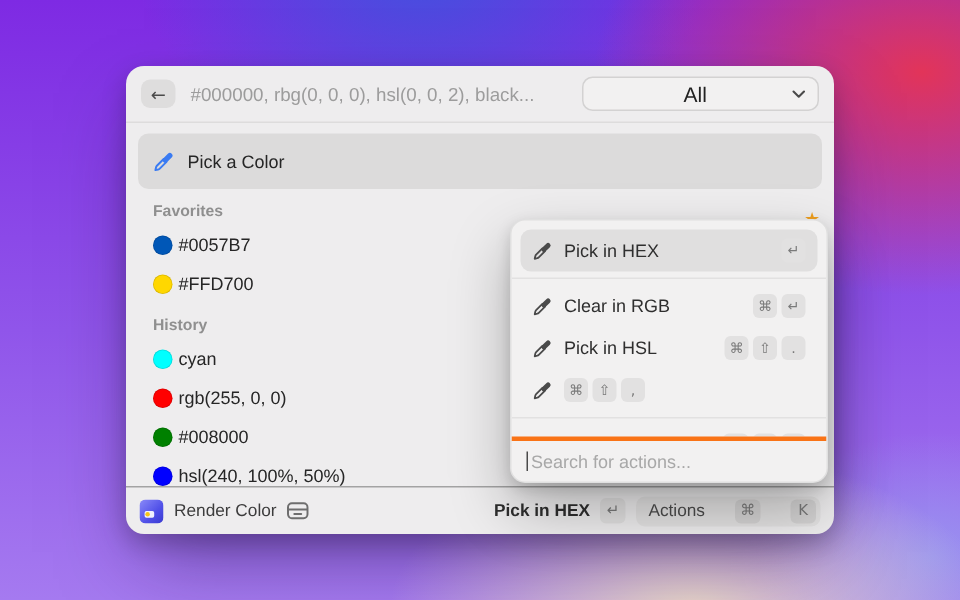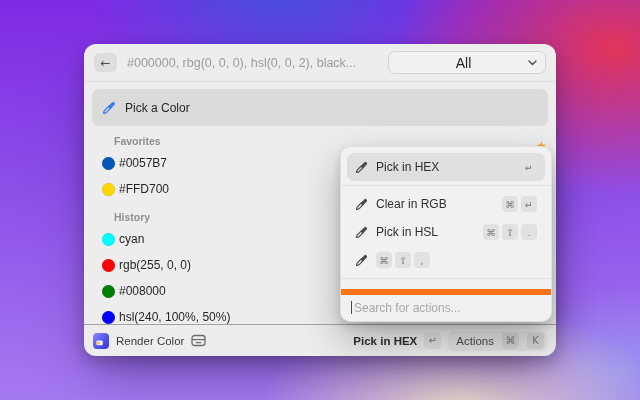--- a/index.html
+++ b/index.html
@@ -21,32 +21,32 @@
   }
   
   .topbar{height:37px;display:flex;align-items:center;padding:0 10px;gap:10px;border-bottom:1px solid #dddcdc;}
   .backbtn{width:23px;height:19px;background:#dedddd;border-radius:6px;display:flex;align-items:center;justify-content:center;color:#4a4a4a;font-size:12px;font-family:"DejaVu Sans",sans-serif;cursor:default;}
   .searchtext{flex:1;font-size:12.5px;color:#9c9c9c;white-space:nowrap;overflow:hidden;}
   .dropdown{width:158px;height:23px;border:1px solid #d3d2d2;background:#f2f1f1;border-radius:7px;display:flex;align-items:center;padding:0 8px 0 10px;box-sizing:border-box;}
   .dropdown .val{flex:1;font-size:14px;color:#222;font-weight:400;text-align:center;}
   
   .pickrow{margin:7px 8px 0 8px;height:37px;background:#dcdbdb;border-radius:7px;display:flex;align-items:center;gap:9px;padding:0 10px;}
   .pickrow .lbl{font-size:12px;color:#262626;}
-  .sectitle{margin:9px 0 3px 30px;font-size:10.5px;color:#8f8f8f;font-weight:600;}
+  .sectitle{margin:9px 0 3px 18px;font-size:10.5px;color:#8f8f8f;font-weight:600;}
   .row{display:flex;align-items:center;gap:4px;height:26px;padding:0 10px;margin:0 8px;border-radius:7px;}
   .row .lbl{font-size:12px;color:#262626;}
   .swatch{width:13px;height:13px;border-radius:50%;flex:0 0 13px;box-shadow:inset 0 0 0 .5px rgba(0,0,0,.15);}
   
   .footer{position:absolute;left:0;right:0;bottom:0;height:31px;border-top:1px solid #a3a3a3;display:flex;align-items:center;padding:0 9px;gap:7px;}
   .appicon{width:16px;height:16px;border-radius:4px;flex:0 0 16px;}
   .footer .appname{font-size:11.5px;color:#3c3c3c;}
   .footer .spacer{flex:1;}
   .footer .primary{font-size:11.5px;font-weight:700;color:#2e2e2e;}
   .key{min-width:17px;height:17px;padding:0 3px;background:#e2e1e1;border-radius:4px;display:inline-flex;align-items:center;justify-content:center;font-size:10px;color:#7a7a7a;font-family:"DejaVu Sans",sans-serif;box-sizing:border-box;}
-  .actiongroup{display:flex;align-items:center;gap:8px;background:#e4e3e3;border-radius:6px;padding:2px 3px 2px 8px;}
+  .actiongroup{display:flex;align-items:center;gap:20px;background:#e4e3e3;border-radius:6px;padding:2px 3px 2px 8px;}
   .actiongroup .lbl{font-size:11.5px;color:#4c4c4c;}
   .actiongroup .key{background:#d5d4d4;height:16px;}
   
   .star{position:absolute;left:536px;top:139px;font-size:12px;color:#f0a020;font-family:"DejaVu Sans",sans-serif;z-index:3;}
   
   .popup{
     position:absolute;left:340px;top:146px;width:212px;height:176px;z-index:10;
     background:#f2f1f1;border-radius:10px;border:1px solid rgba(0,0,0,.07);
     box-shadow:0 18px 40px rgba(0,0,0,.28), 0 4px 10px rgba(0,0,0,.15);
     box-sizing:border-box;display:flex;flex-direction:column;overflow:hidden;
@@ -54,21 +54,21 @@
   .popup .list{height:146px;overflow:hidden;padding-top:6px;}
   .prow{display:flex;align-items:center;gap:8px;height:28px;margin:0 6px;padding:0 8px;border-radius:7px;}
   .prow.sel{background:#e0dfdf;}
   .prow .lbl{font-size:12px;color:#2f2f2f;flex:1;}
   .prow .keys{display:flex;gap:3px;}
   .prow .key{min-width:16px;height:16px;font-size:9.5px;}
   .pdivider{height:1px;background:#e2e1e1;margin:4px 0;}
   .dropicon{color:#4a4a4a;display:flex;}
   .dropicon.blue{color:#3a7bf2;}
   .clearicon{color:#e23c55;font-size:13px;font-family:"DejaVu Sans",sans-serif;line-height:1;}
-  .psearch{height:28px;border-top:6px solid #f97316;display:flex;align-items:center;padding:0 10px;gap:2px;margin-top:auto;}
+  .psearch{height:28px;border-top:3px solid #f97316;display:flex;align-items:center;padding:0 10px;gap:2px;margin-top:auto;}
   .cursorbar{width:1px;height:13px;background:#4a4a4a;}
   .psearch .ph{font-size:12px;color:#a8a8a8;}
   svg{display:block;}
 </style>
 </head>
 <body>
 
 <div class="window">
 
   <div class="topbar">

